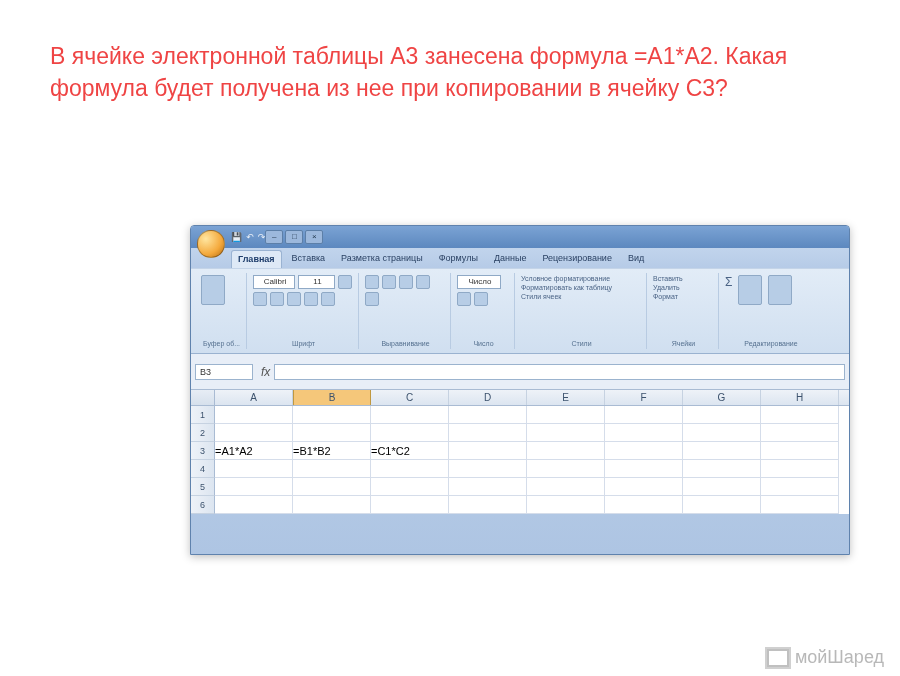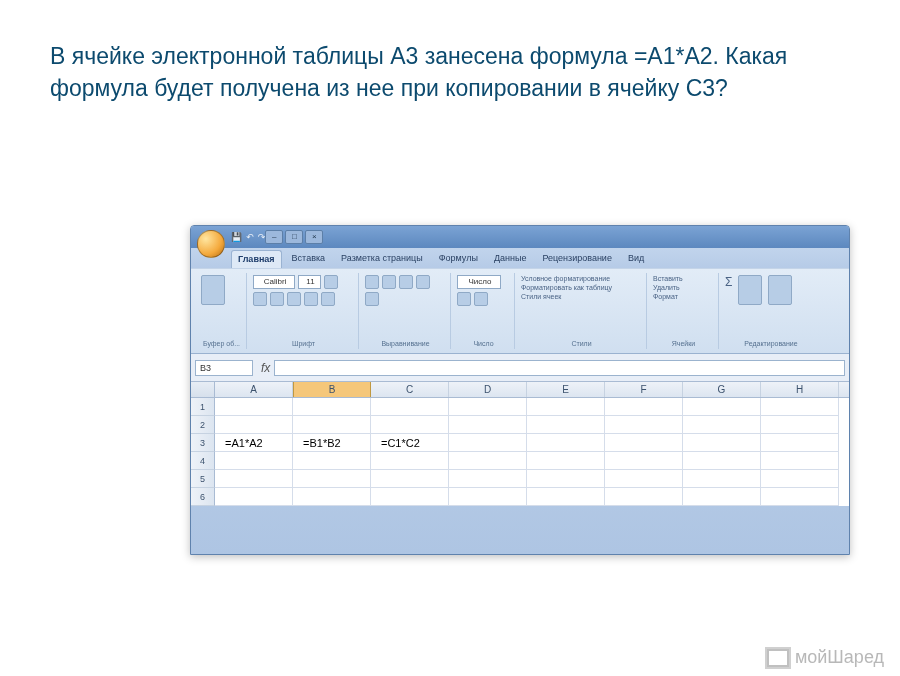--- a/index.html
+++ b/index.html
@@ -7,21 +7,21 @@
       font-family: Arial, sans-serif;
       background: #fff;
       width: 900px;
       height: 676px;
       position: relative;
     }
     .question-block {
       padding: 40px 50px 20px 50px;
       font-size: 23px;
       line-height: 1.4;
-      color: #0c4a6e;
+      color: #ef4444;
     }
     .excel-window {
       position: absolute;
       left: 190px;
       top: 225px;
       width: 660px;
       height: 330px;
       background: linear-gradient(#c4d6ec, #aec5e3);
       border: 1px solid #5f82ad;
       border-radius: 4px 4px 0 0;
@@ -81,21 +81,21 @@
       justify-content:space-between;
       font-size:8px;
       color:#4a6385;
     }
     .rgroup-label { text-align:center; font-size:7px; color:#55708f; margin-top:auto; padding-top:2px;}
     .rgroup-body { display:flex; gap:3px; flex-wrap:wrap; align-items:flex-start;text-align:center;}
     .ricon { width:14px; height:14px; background:#b7cde6; border:1px solid #8fa9c6; border-radius:2px;}
     .ricon.lg { width:24px; height:30px;}
     .fontbox { width:42px; height:14px; background:#fff; border:1px solid #8fa9c6; font-size:8px; padding-left:2px; line-height:12px; color:#333;}
     .formula-bar {
-      height: 28px;
+      height: 36px;
       background: #e8eef7;
       display:flex;
       align-items:center;
       border-bottom:1px solid #a9bbd3;
     }
     .name-box {
       width:58px; height:16px; background:#fff; border:1px solid #9bb3ce;
       margin:0 4px; font-size:9px; padding-left:4px; line-height:14px; color:#333;
     }
     .fx-icon { font-size:12px; font-style:italic; color:#555; margin:0 4px;}
@@ -119,21 +119,21 @@
     .col-h { width:78px; text-align:center; border-right:1px solid #c6d2e1; line-height:16px;}
     .col-h.sel { background:#f5c77a; border-left:1px solid #c09840; border-right:1px solid #c09840;}
     .grid-row { display:flex; height:18px; }
     .row-h {
       width:24px; background:linear-gradient(90deg,#eef2f8,#dce5f0);
       border-right:1px solid #a9bbd3; border-bottom:1px solid #c6d2e1;
       font-size:9px; text-align:center; line-height:18px; color:#3c526d;
     }
     .cell {
       width:78px; border-right:1px solid #d5ddea; border-bottom:1px solid #d5ddea;
-      font-size:11px; padding-left:10px; line-height:18px; color:#000;
+      font-size:11px; padding-left:0; line-height:18px; color:#000;
       font-family: Arial, sans-serif;
     }
     .watermark {
       position:absolute;
       right:16px;
       bottom:8px;
       font-size:18px;
       color:#b8b8b8;
       display:flex;
       align-items:center;
@@ -177,21 +177,21 @@
   <div class="ribbon">
     <div class="rgroup" style="width:50px">
       <div class="rgroup-body">
         <div class="ricon lg"></div>
       </div>
       <div class="rgroup-label">Буфер об...</div>
     </div>
     <div class="rgroup" style="width:110px">
       <div class="rgroup-body">
         <div class="fontbox">Calibri</div>
-        <div class="fontbox" style="width:23px">11</div>
+        <div class="fontbox" style="width:37px">11</div>
         <div class="ricon"></div>
         <div class="ricon"></div>
         <div class="ricon"></div>
         <div class="ricon"></div>
         <div class="ricon"></div>
         <div class="ricon"></div>
       </div>
       <div class="rgroup-label">Шрифт</div>
     </div>
     <div class="rgroup" style="width:90px">

